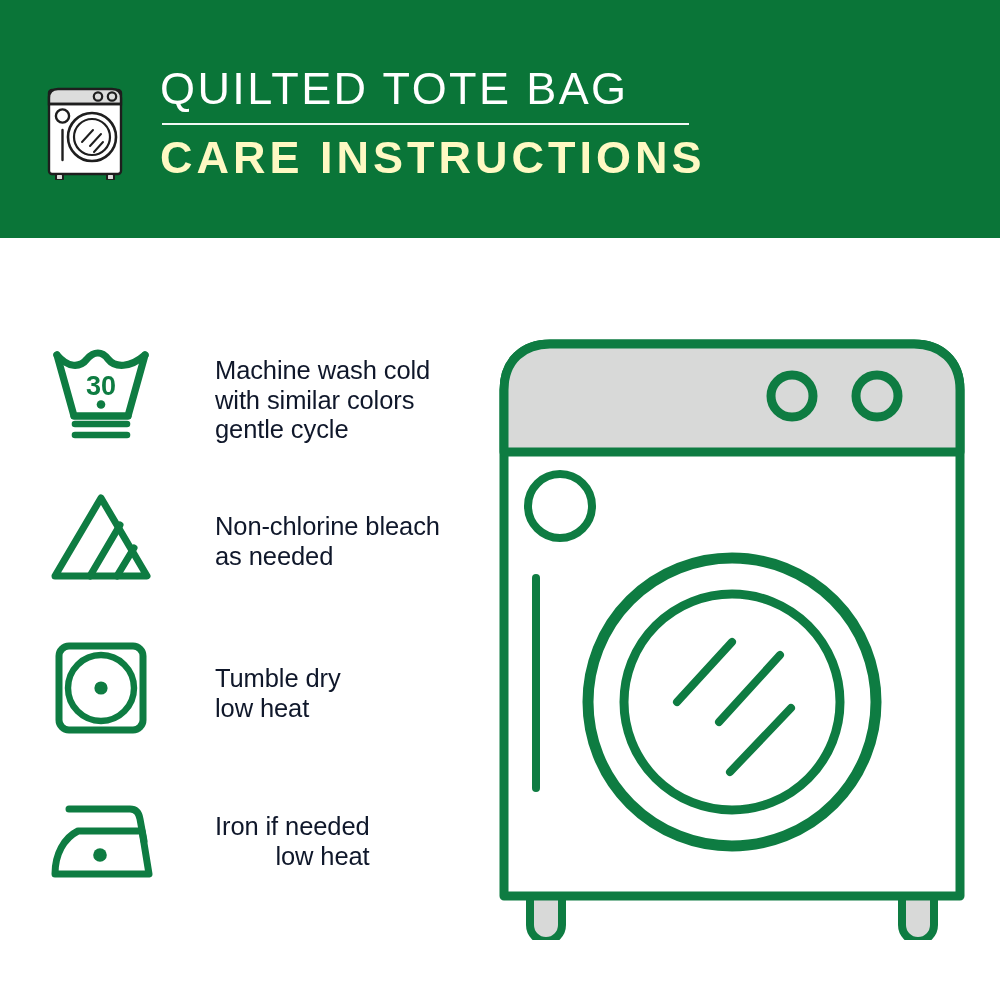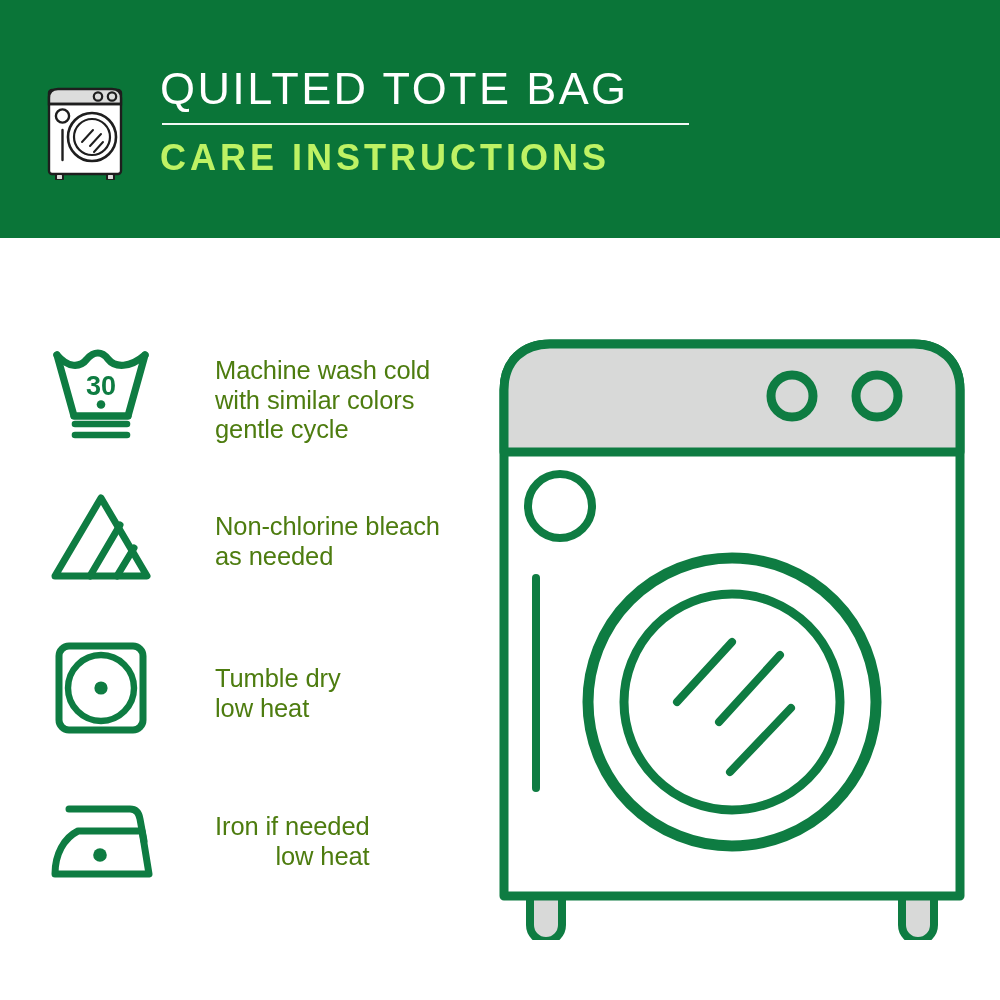--- a/index.html
+++ b/index.html
@@ -62,22 +62,22 @@
 
   .title-divider {
     height: 2px;
     background: #ffffff;
     width: 527px;
     margin: 9px 0 7px 2px;
     opacity: 0.95;
   }
 
   .title-line2 {
-    color: #bef264;
-    font-size: 36px;
+    color: #fef9c3;
+    font-size: 45px;
     font-weight: 700;
     letter-spacing: 4.0px;
     line-height: 52px;
     white-space: nowrap;
     font-family: "Liberation Sans", sans-serif;
   }
 
   
   .care-list {
     position: absolute;
@@ -104,21 +104,21 @@
     flex: 0 0 auto;
     width: 112px;
     height: 104px;
     display: flex;
     align-items: center;
     justify-content: center;
   }
 
   .care-text {
     margin-left: 38px;
-    color: #4d7c0f;
+    color: #0f172a;
     font-size: 25.5px;
     line-height: 29.5px;
     font-weight: 400;
     letter-spacing: -0.1px;
     white-space: pre-line;
     font-family: "Liberation Sans", sans-serif;
   }
 
   .care-row[data-row="0"] .care-text { padding-top: 14px; }
   .care-row[data-row="1"] .care-text { padding-top: 26px; }

